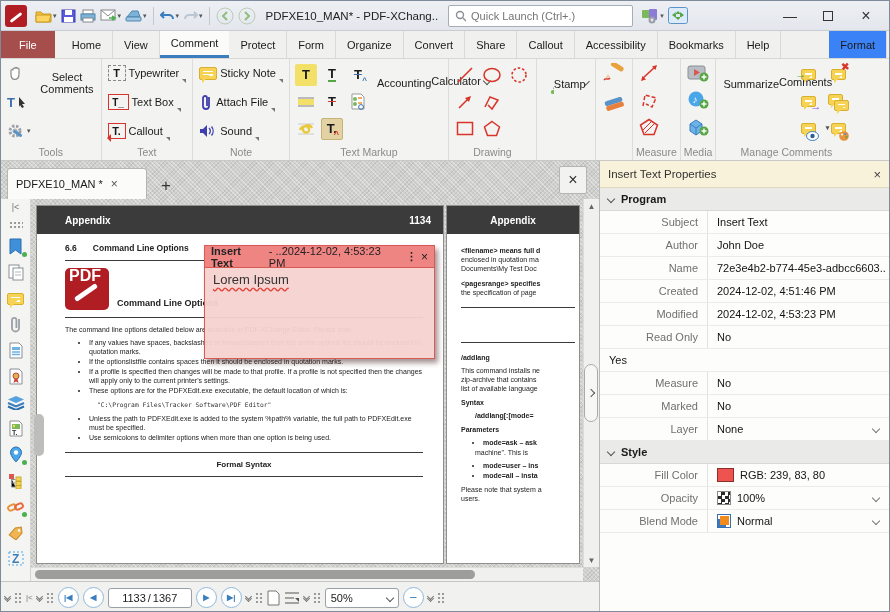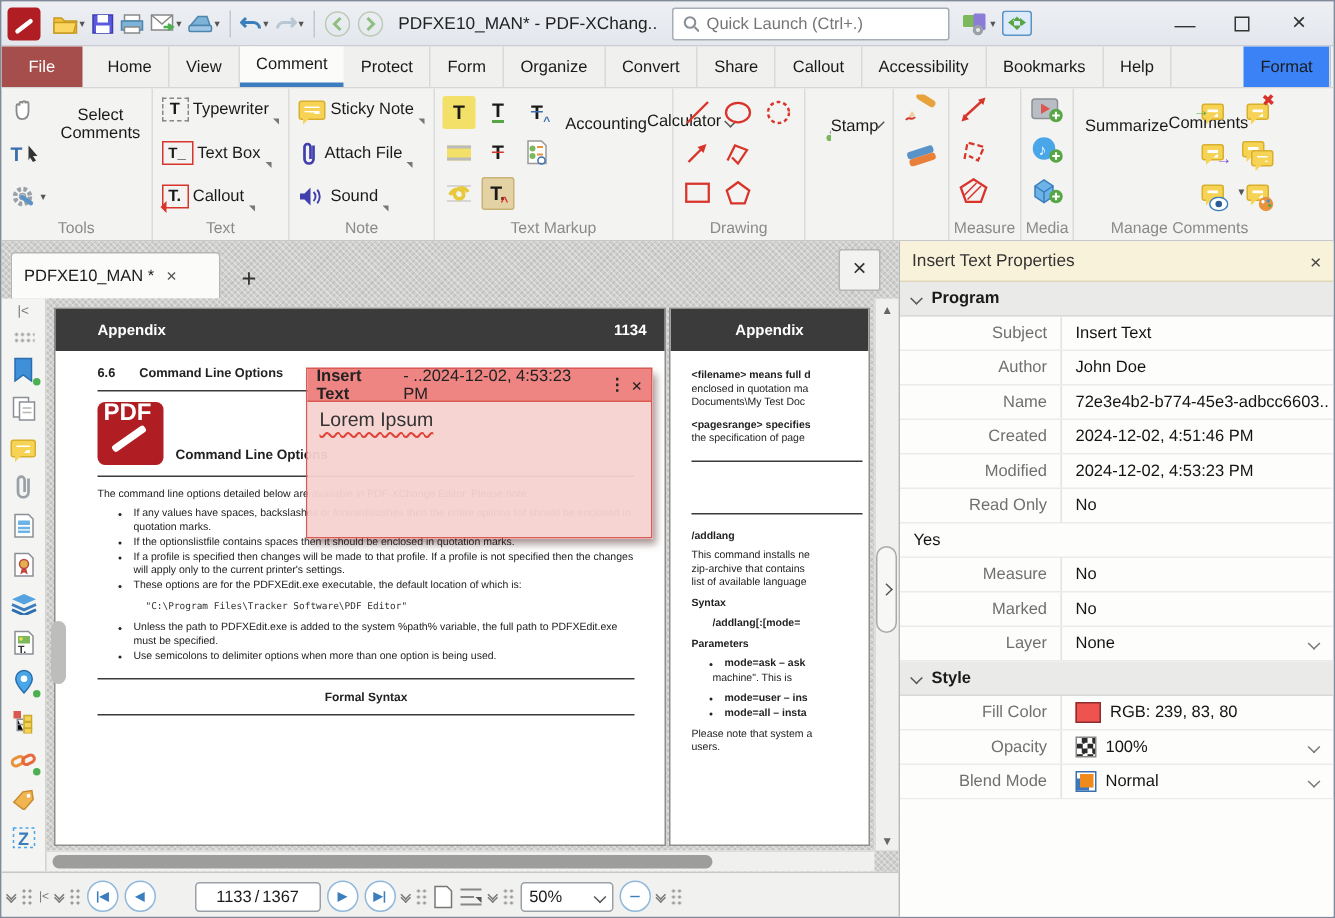--- a/index.html
+++ b/index.html
@@ -100,22 +100,22 @@
   .sarrow{font-size:8px;color:#666;height:14px;display:flex;align-items:center;}
   .hscroll{position:absolute;left:0;right:16px;bottom:0;height:14px;background:#f0f0ee;border-top:1px solid #dcdcda;}
   .hthumb{position:absolute;left:4px;top:2px;width:440px;height:9px;background:#9d9d9b;border-radius:5px;}
   .pill{position:absolute;right:1px;top:165px;width:14px;height:58px;background:#f7f7f5;border:1px solid #aaa;border-radius:7px;display:flex;align-items:center;justify-content:center;z-index:4;}
 
   
   .statusbar{height:32px;background:#f1f1ef;border-top:1px solid #c6c6c4;display:flex;align-items:center;padding:0 4px;gap:4px;}
   .grip{width:8px;height:12px;background-image:radial-gradient(#9a9a98 1px,transparent 1.1px);background-size:4px 4px;flex:none;}
   .dockg{font-size:8px;color:#777;flex:none;}
   .navbtn{width:21px;height:21px;border:1.5px solid #8fb8dc;border-radius:50%;background:#fff;color:#3a7ebd;display:flex;align-items:center;justify-content:center;font-size:8px;font-weight:bold;flex:none;}
-  .pagebox{width:84px;height:20px;background:#fff;border:1px solid #9aa0a8;border-radius:3px;display:flex;align-items:center;justify-content:center;gap:2px;font-size:11px;margin-left:22px;}
-  .zoombox{width:62px;height:20px;background:#fff;border:1px solid #9aa0a8;border-radius:3px;display:flex;align-items:center;padding:0 5px;gap:4px;}
+  .pagebox{width:84px;height:20px;background:#fff;border:1px solid #9aa0a8;border-radius:3px;display:flex;align-items:center;justify-content:center;gap:2px;font-size:11px;}
+  .zoombox{width:74px;height:20px;background:#fff;border:1px solid #9aa0a8;border-radius:3px;display:flex;align-items:center;padding:0 5px;gap:4px;}
   .zoombox .zl{flex:1;}
   .dblchev{display:flex;flex-direction:column;gap:0;}
   .dblchev .chev{border-color:#777;width:5px;height:5px;}
 
   
   .props{width:290px;background:#fdfdfb;border-left:1px solid #b9b9b7;display:flex;flex-direction:column;height:452px;}
   .props-wrap{display:flex;flex-direction:column;height:484px;}
   .props-h{height:27px;background:#f9f2da;border-bottom:1px solid #e0d7ba;display:flex;align-items:center;padding:0 8px;font-size:11.5px;color:#333;}
   .props-h .x{margin-left:auto;font-size:13px;color:#444;}
   .sect{height:23px;background:#eaeae8;border-bottom:1px solid #d8d8d6;display:flex;align-items:center;gap:7px;padding:0 8px;font-weight:bold;}

